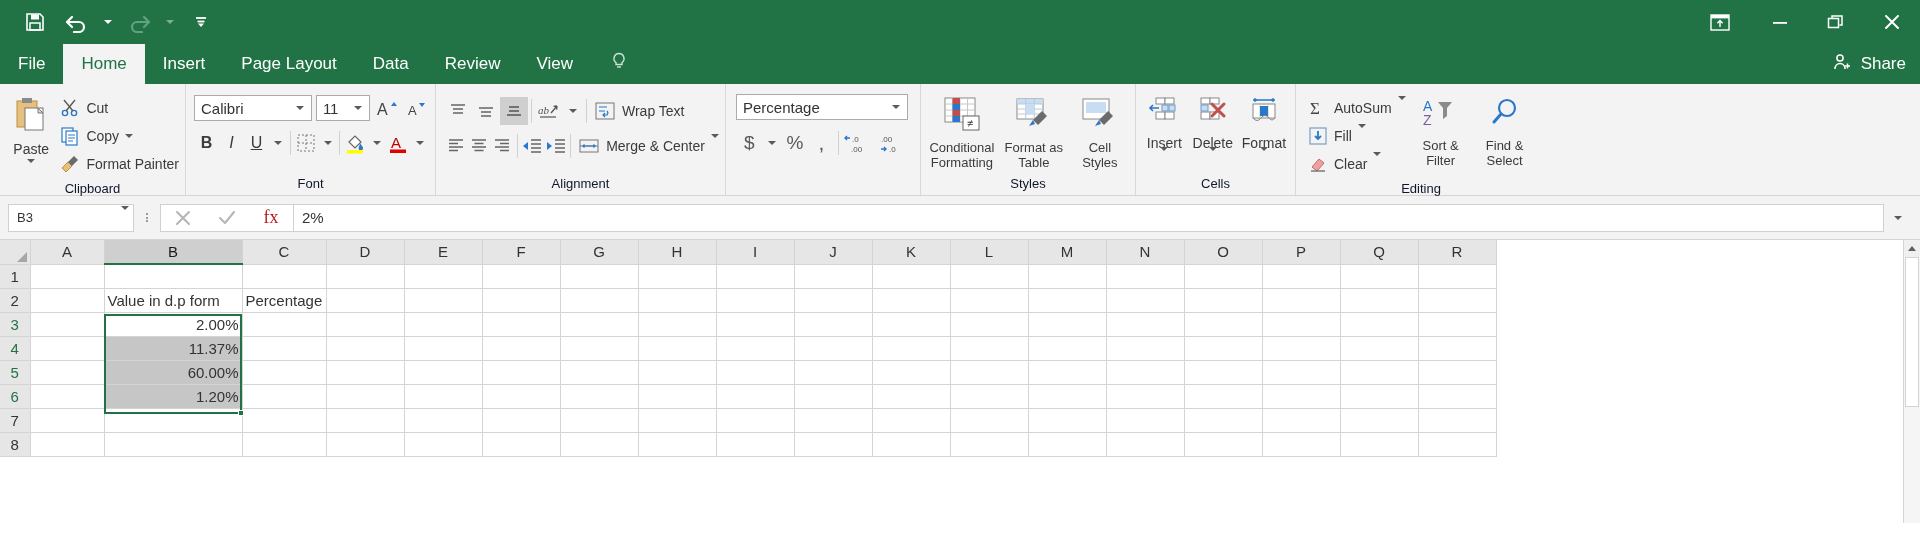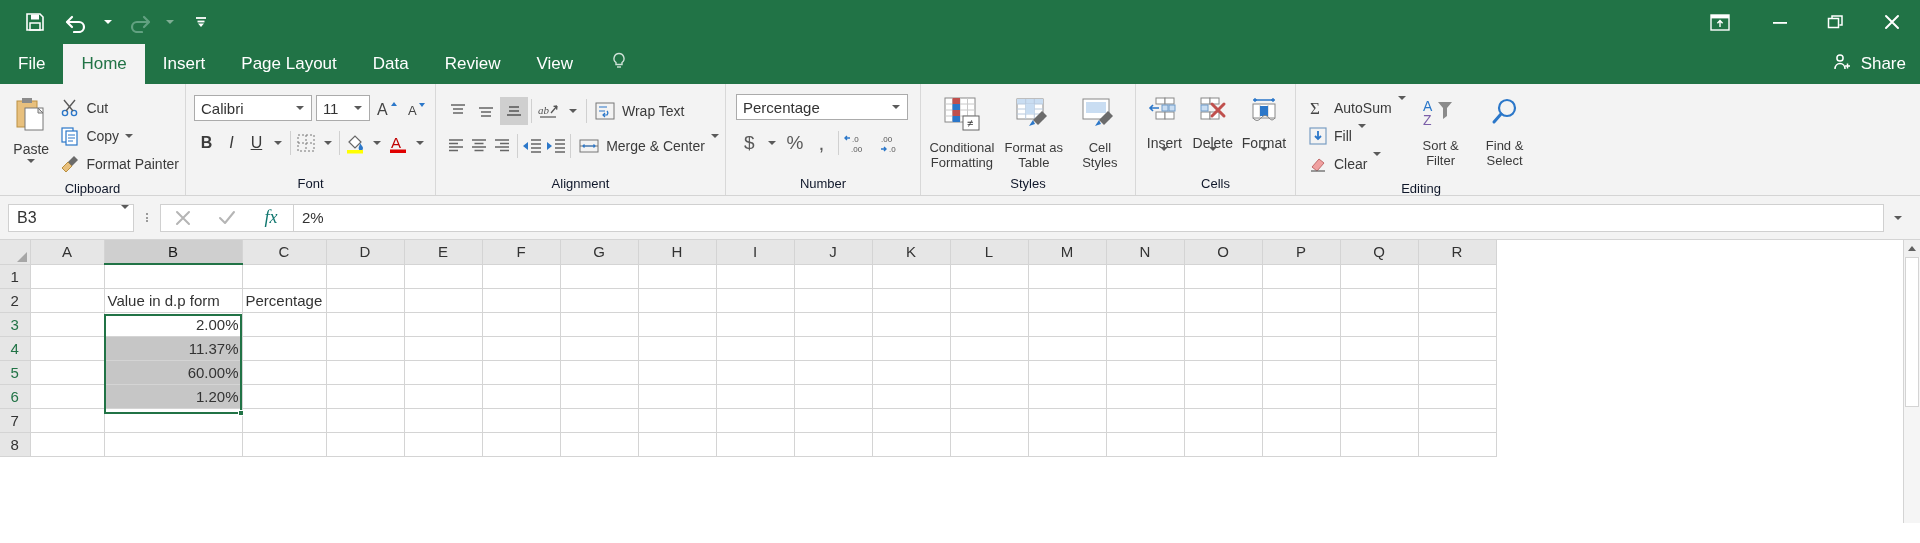--- a/index.html
+++ b/index.html
@@ -89,21 +89,21 @@
   .stack2{ display:flex; flex-direction:column; }
   .row{ display:flex; align-items:center; }
 
   
   .fxbar{
     height:44px; background:#f3f3f3; display:flex; align-items:center; padding:0 8px;
     border-bottom:1px solid #d4d4d4;
   }
   .namebox{
     width:126px; height:28px; background:#fff; border:1px solid #d0d0d0; display:flex; align-items:center;
-    padding:0 4px 0 8px; font-size:16px; color:#333; cursor:text;
+    padding:0 4px 0 8px; font-size:13px; color:#333; cursor:text;
   }
   .namebox .nv{ flex:1; }
   .vdots{ width:26px; height:28px; display:flex; align-items:center; justify-content:center; cursor:pointer;}
   .vdots i{ display:block; width:2px;height:2px;background:#9a9a9a; margin:1.5px 0;}
   .fxbtns{ display:flex; align-items:center; height:28px; background:#fff; border:1px solid #d0d0d0; border-right:none;}
   .fxb{ width:44px;height:26px; display:flex; align-items:center; justify-content:center; cursor:pointer; color:#b5b5b5; font-size:17px;}
   .fxinput{
     flex:1; height:28px; background:#fff; border:1px solid #d0d0d0; display:flex; align-items:center;
     padding:0 8px; font-size:15px; color:#333; cursor:text;
   }
@@ -509,21 +509,20 @@
           <div class="fbtn wide">
             <svg width="34" height="24" viewBox="0 0 34 24">
                 <text x="2" y="11" font-family="Liberation Sans" font-size="8" fill="#555">.00</text>
                 <text x="10" y="21" font-family="Liberation Sans" font-size="8" fill="#555">.0</text>
                 <path d="M2 18 L7 18 M5 16 L7 18 L5 20" stroke="#2b77c9" stroke-width="1.4" fill="none"></path>
               </svg>
           </div>
         </div>
       </div>
     </div>
-    <div class="group-label">Number</div>
   </div>
 
   <div class="group" style="width:215px">
     <div class="group-body" style="justify-content:center; gap:4px;">
       <div class="big-btn" style="width:72px">
         <span>
           <svg width="42" height="38" viewBox="0 0 42 38">
             <rect x="4" y="2" width="30" height="24" fill="#fff" stroke="#888" stroke-width="1"></rect>
             <path d="M11.5 2v24 M19 2v24 M26.5 2v24 M4 8h30 M4 14h30 M4 20h30" stroke="#c8c8c8" stroke-width="1"></path>
             <rect x="11.5" y="2" width="7.5" height="6" fill="#c0504d"></rect>
@@ -692,21 +691,21 @@
       <svg width="18" height="18" viewBox="0 0 18 18">
           <path d="M3 3 L15 15 M15 3 L3 15" stroke="#b5b5b5" stroke-width="2" stroke-linecap="round"></path>
         </svg>
     </div>
     <div class="fxb">
       <svg width="18" height="18" viewBox="0 0 18 18">
           <path d="M2 9 L7 14 L16 3" stroke="#b5b5b5" stroke-width="2" fill="none" stroke-linecap="round" stroke-linejoin="round"></path>
         </svg>
     </div>
     <div class="fxb">
-      <span style="font-family:'Liberation Serif',serif;font-style:italic;color:#0f766e;font-size:18px">fx</span>
+      <span style="font-family:'Liberation Serif',serif;color:#b91c1c;font-size:18px">fx</span>
     </div>
   </div>
   <div class="fxinput">
     <span>2%</span>
   </div>
   <div class="fxexpand">
       <span class="tri"></span>
     </div>
 </div>
 

